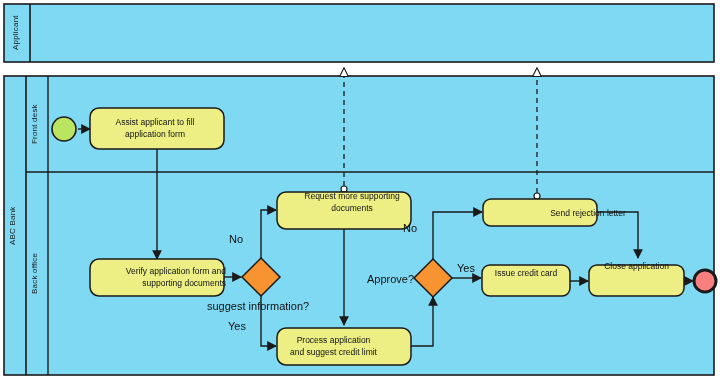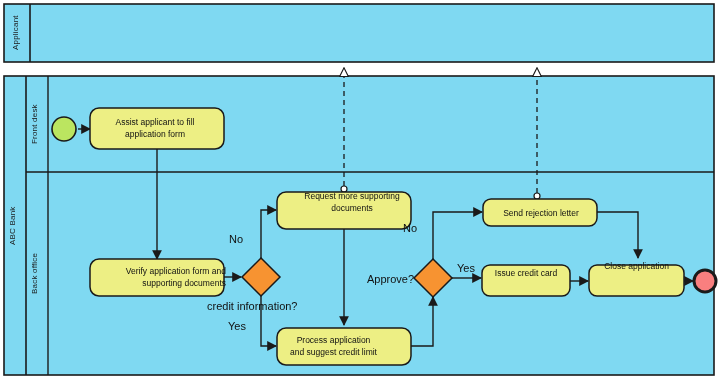--- a/index.html
+++ b/index.html
@@ -132,27 +132,27 @@
 
   <div class="node-label" style="left:88px;top:265px;width:138px;text-align:right;">Verify application form and
 supporting documents</div>
 
   <div class="node-label" style="left:277px;top:190px;width:150px;">Request more supporting
 documents</div>
 
   <div class="node-label" style="left:277px;top:334px;width:113px;">Process application
 and suggest credit limit</div>
 
-  <div class="node-label" style="left:483px;top:207px;width:116px;">Send rejection letter</div>
+  <div class="node-label" style="left:483px;top:207px;width:116px;padding-left:47px;">Send rejection letter</div>
 
   <div class="node-label" style="left:482px;top:267px;width:88px;">Issue credit card</div>
 
   <div class="node-label" style="left:589px;top:260px;width:95px;">Close application</div>
 
-  <div class="edge-label" style="left:207px;top:300px;">credit information?</div>
+  <div class="edge-label" style="left:207px;top:300px;">suggest information?</div>
 
   <div class="edge-label" style="left:367px;top:273px;">Approve?</div>
 
   <div class="edge-label" style="left:229px;top:233px;">No</div>
 
   <div class="edge-label" style="left:228px;top:320px;">Yes</div>
 
   <div class="edge-label" style="left:403px;top:222px;">No</div>
 
   <div class="edge-label" style="left:457px;top:262px;">Yes</div>

